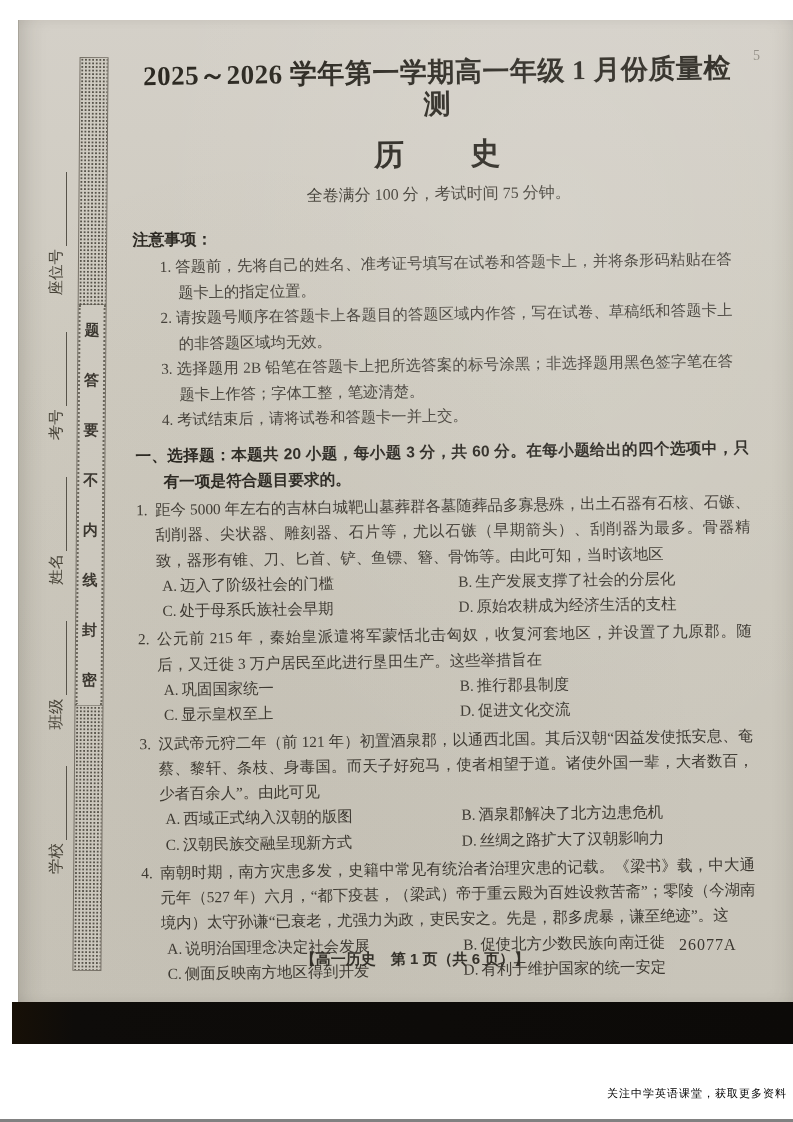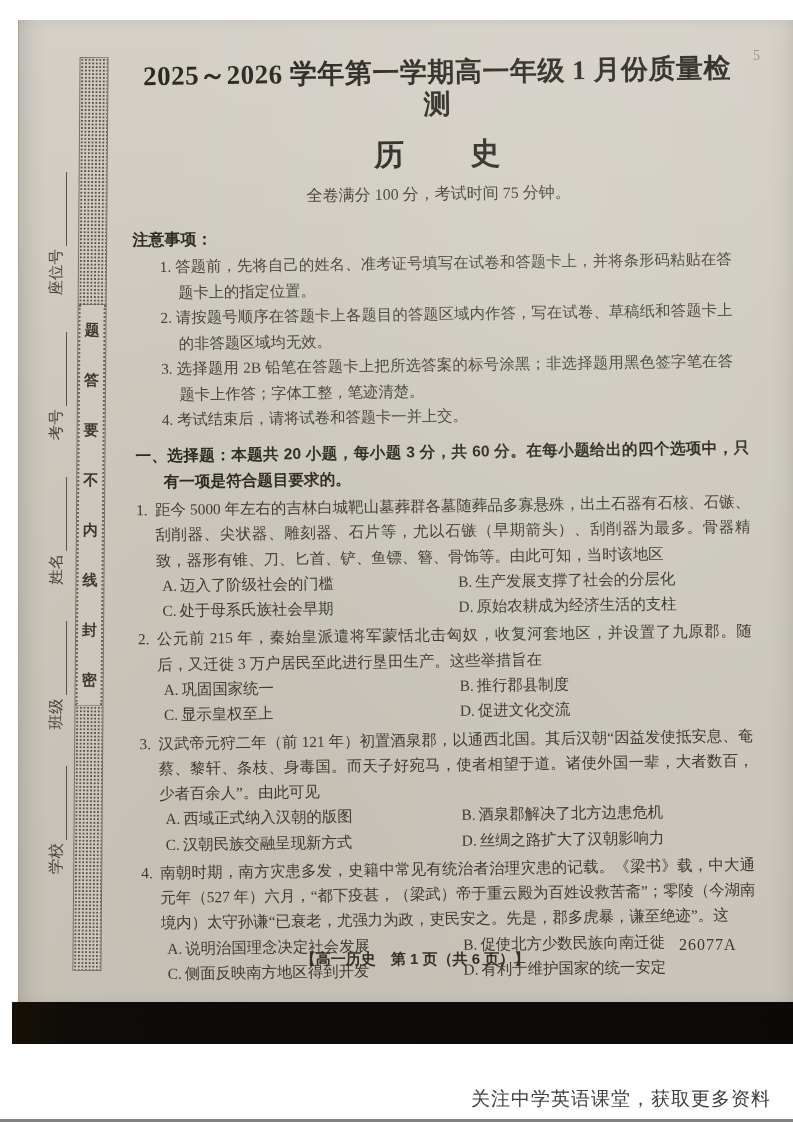--- a/index.html
+++ b/index.html
@@ -100,21 +100,21 @@
   .corner-digit{position:absolute;right:34px;top:28px;font-size:14px;color:#918d84;}
 
   .footer-row{position:absolute;left:100px;top:930px;width:592px;text-align:center;
     font-family:"Liberation Sans","DejaVu Sans",sans-serif;
     font-size:15px;font-weight:bold;color:#322f28;}
   .paper-code{position:absolute;left:660px;top:916px;font-size:16px;color:#3c3831;letter-spacing:1px;}
 
   
   .black-band{position:absolute;left:12px;top:1002px;width:781px;height:42px;
     background:linear-gradient(90deg,#171007 0%,#0e0c0a 8%,#0c0a08 100%);}
-  .promo{position:absolute;right:22px;top:1086px;font-size:19px;color:#404040;letter-spacing:1px;}
+  .promo{position:absolute;right:6px;top:1086px;font-size:11px;color:#000000;letter-spacing:1px;}
   .bottom-rule{position:absolute;left:0;bottom:0;width:793px;height:3px;background:#818181;}
 </style>
 </head>
 <body>
 
 <div class="page">
   <div class="paper">
 
     <div class="seal-strip">
       <div class="strip-pattern top"></div>

